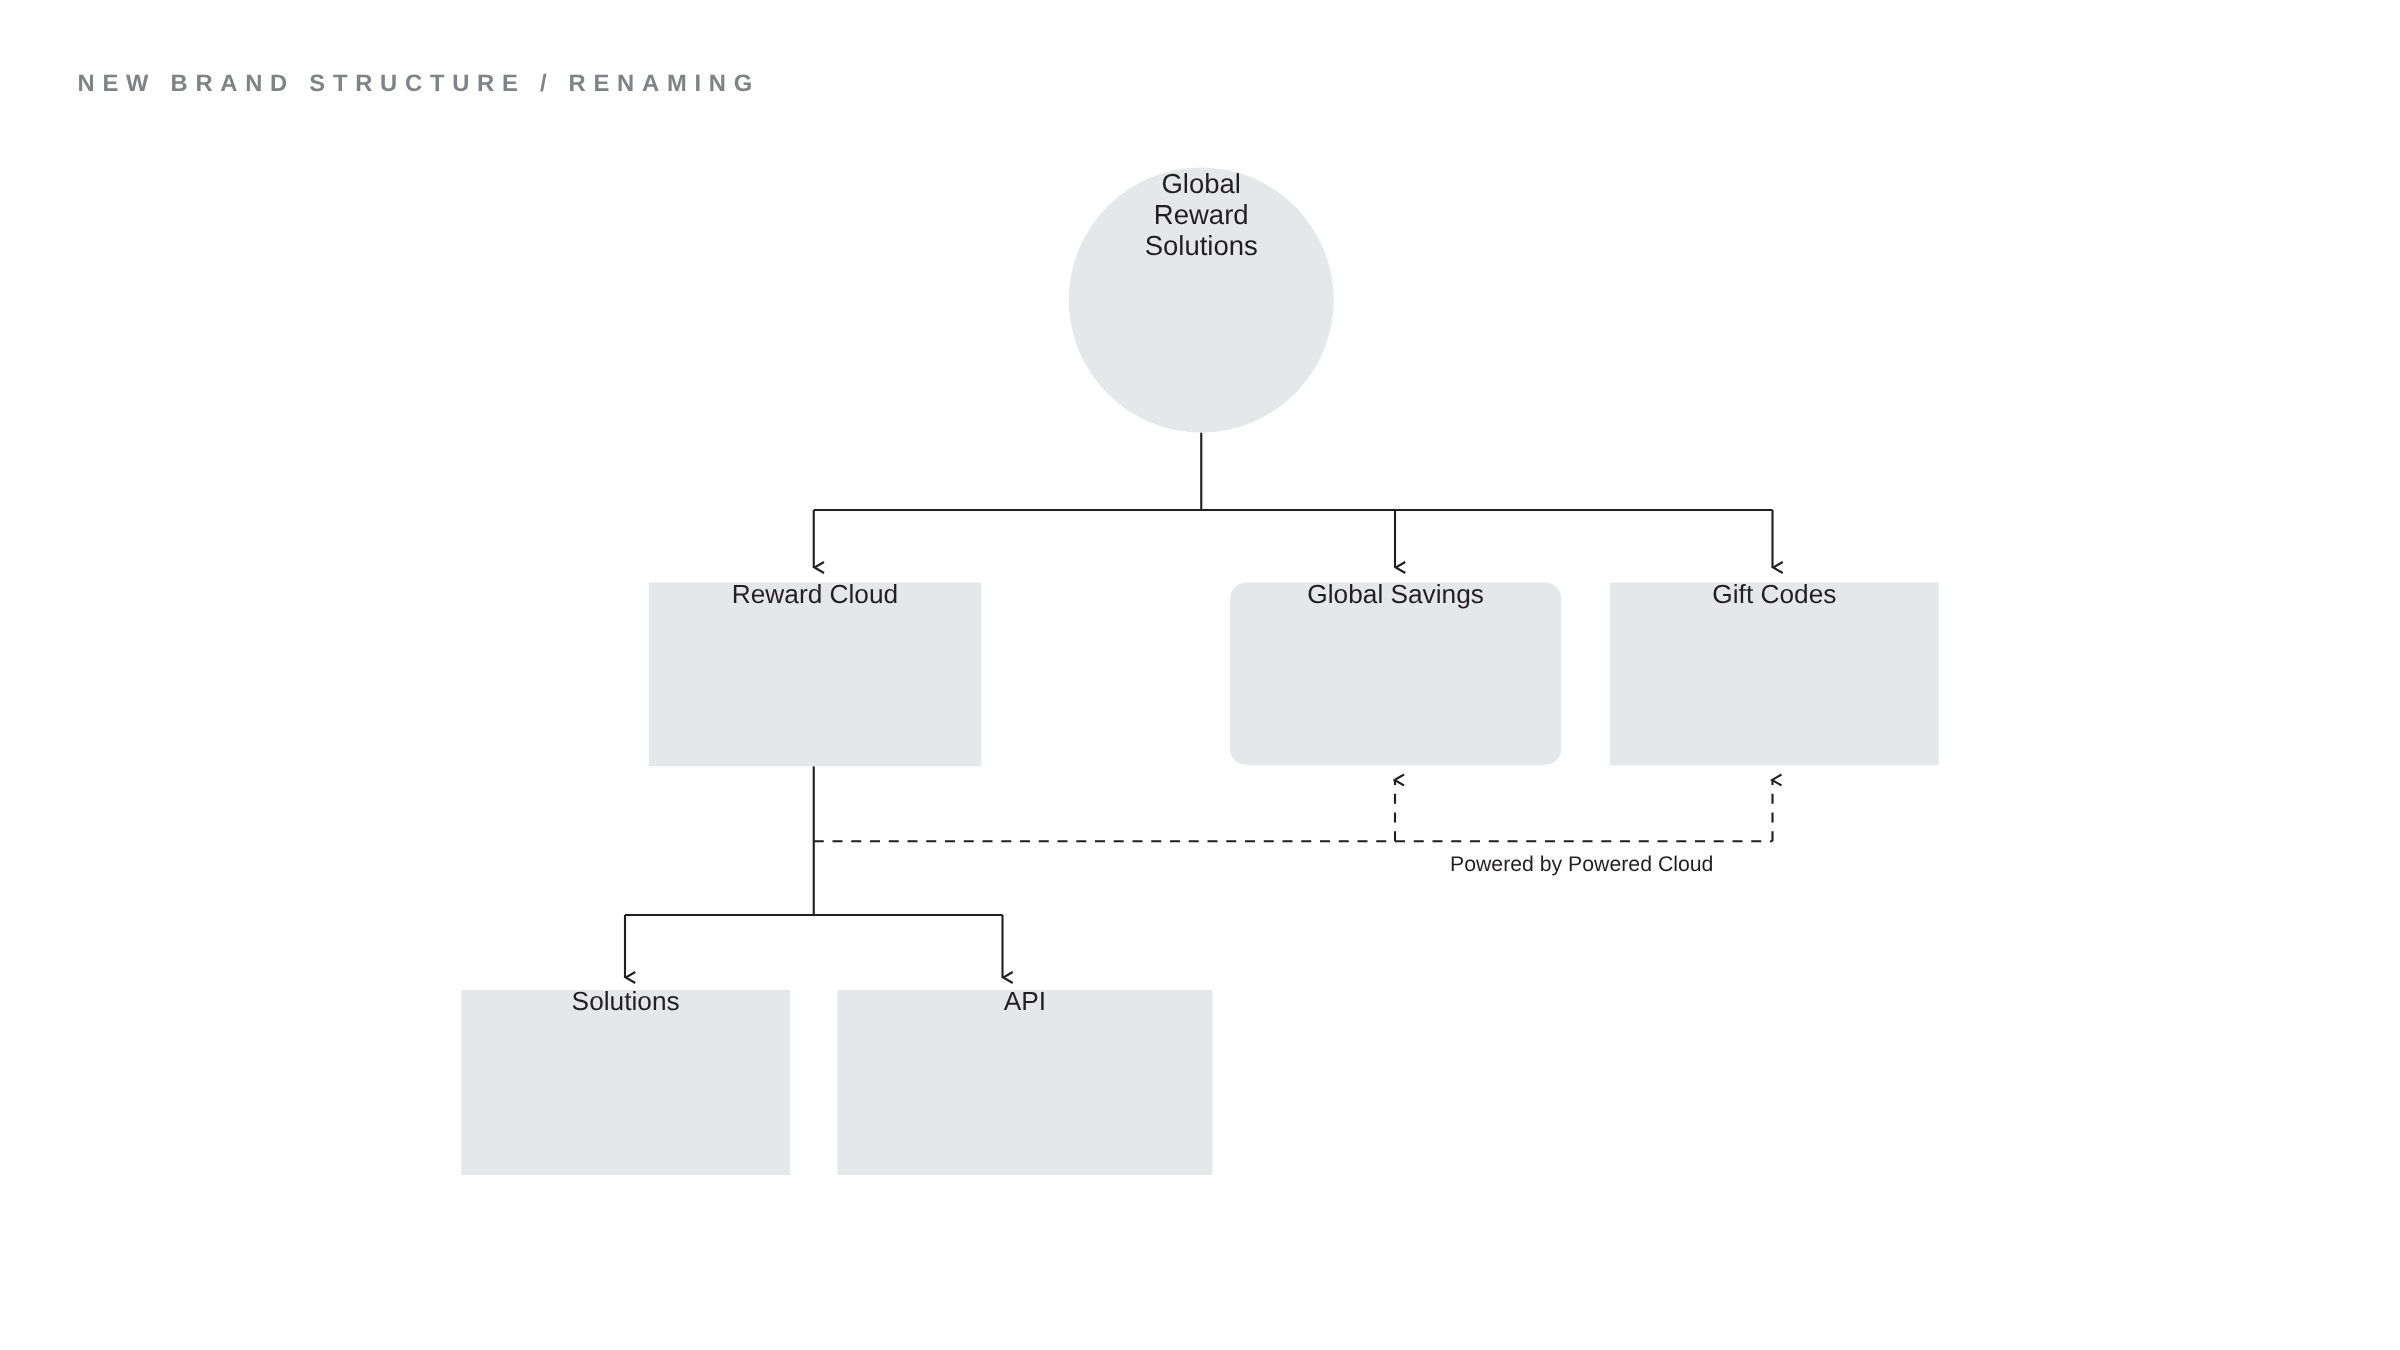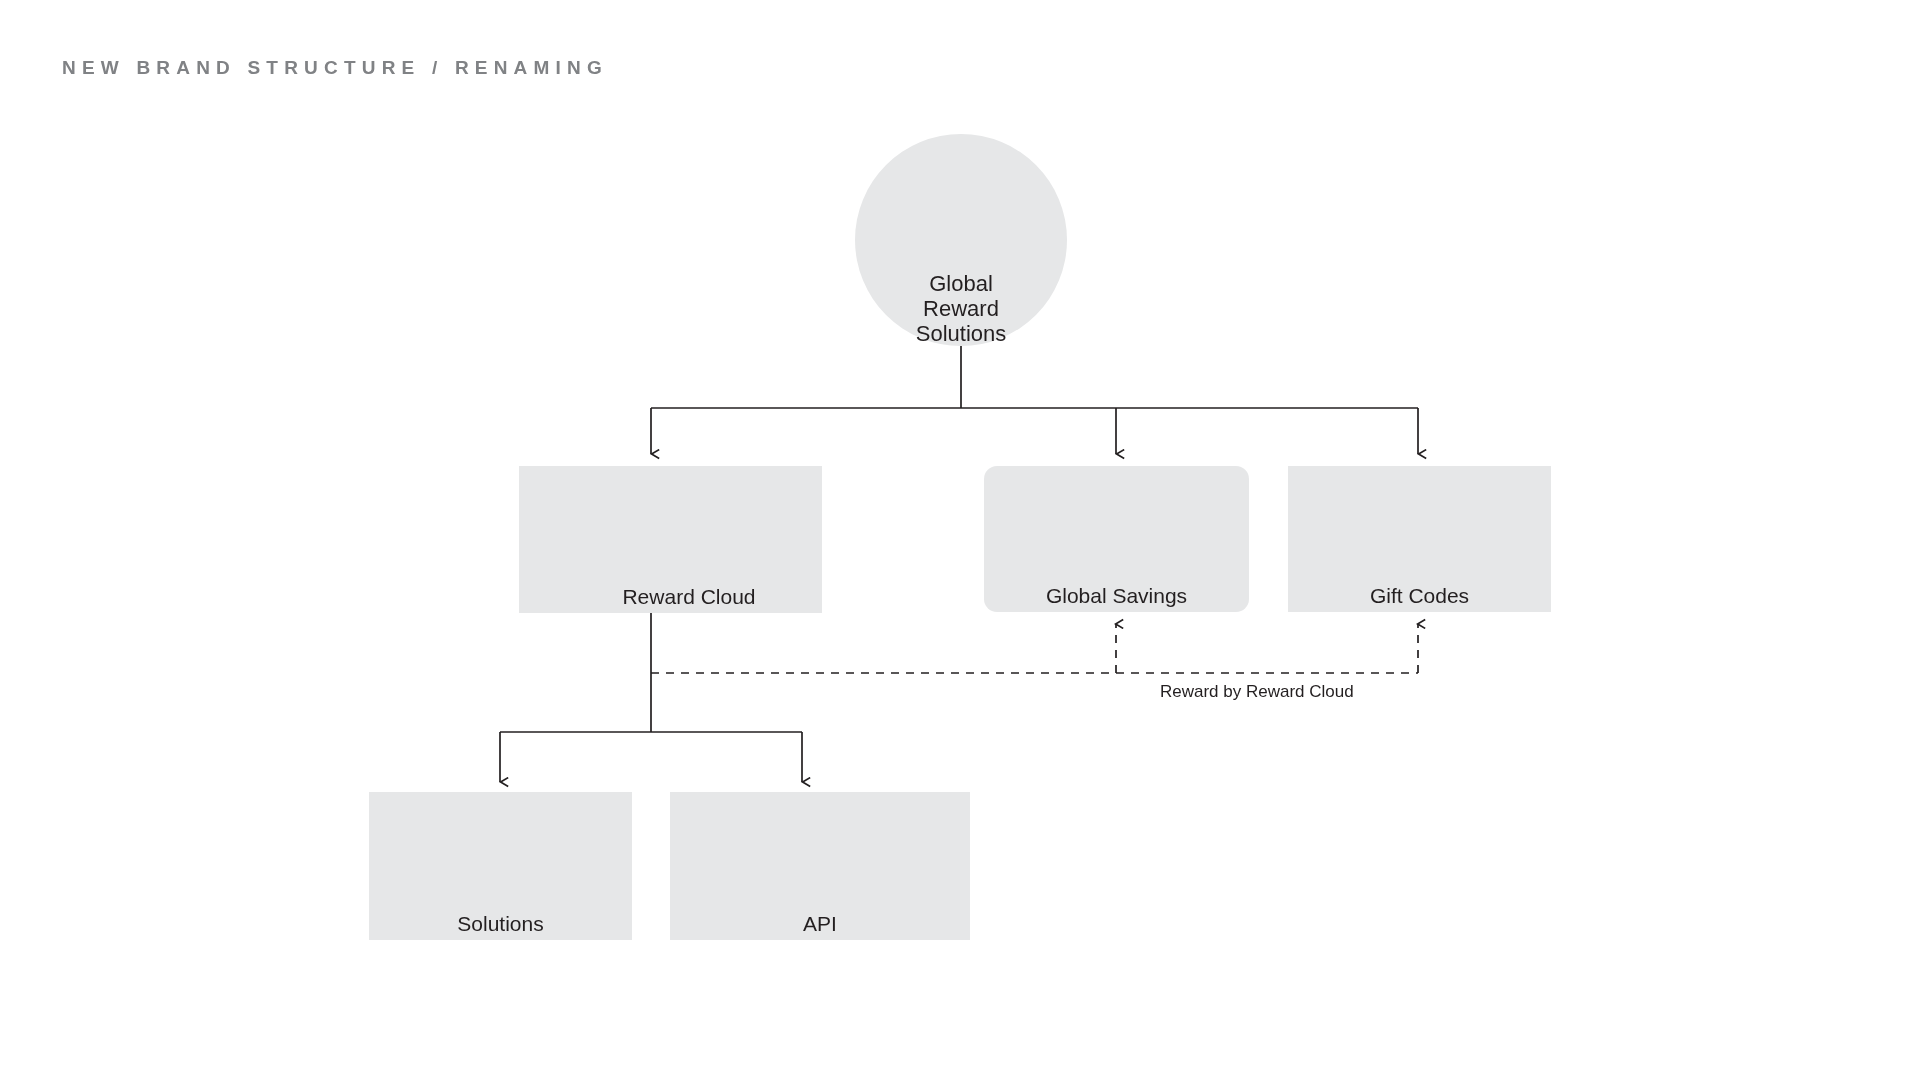--- a/index.html
+++ b/index.html
@@ -47,21 +47,21 @@
     height: 1080px;
     pointer-events: none;
   }
 
   
   .node {
     position: absolute;
     background: #e6e7e8;
     color: #231f20;
     display: flex;
-    align-items: flex-end;
+    align-items: flex-start;
     justify-content: center;
     text-align: center;
     font-family: "Liberation Sans", sans-serif;
     font-weight: 400;
   }
 
   .node-circle {
     border-radius: 50%;
     left: 855px;
     top: 118px;
@@ -77,21 +77,20 @@
   .node-box {
     font-size: 21px;
     line-height: 26px;
   }
 
   .node-reward-cloud {
     left: 519px;
     top: 450px;
     width: 266px;
     height: 147px;
-    padding-left: 37px;
   }
   .node-global-savings {
     left: 984px;
     top: 450px;
     width: 265px;
     height: 146px;
     border-radius: 13px;
   }
   .node-gift-codes {
     left: 1288px;
@@ -211,15 +210,15 @@
   </div>
 
   <div class="node node-box node-storefront">
     <span class="node-label">Solutions</span>
   </div>
 
   <div class="node node-box node-api">
     <span class="node-label">API</span>
   </div>
 
-  <div class="edge-label edge-label-powered">Reward by Reward Cloud</div>
+  <div class="edge-label edge-label-powered">Powered by Powered Cloud</div>
 
 </div>
 
 </body></html>

